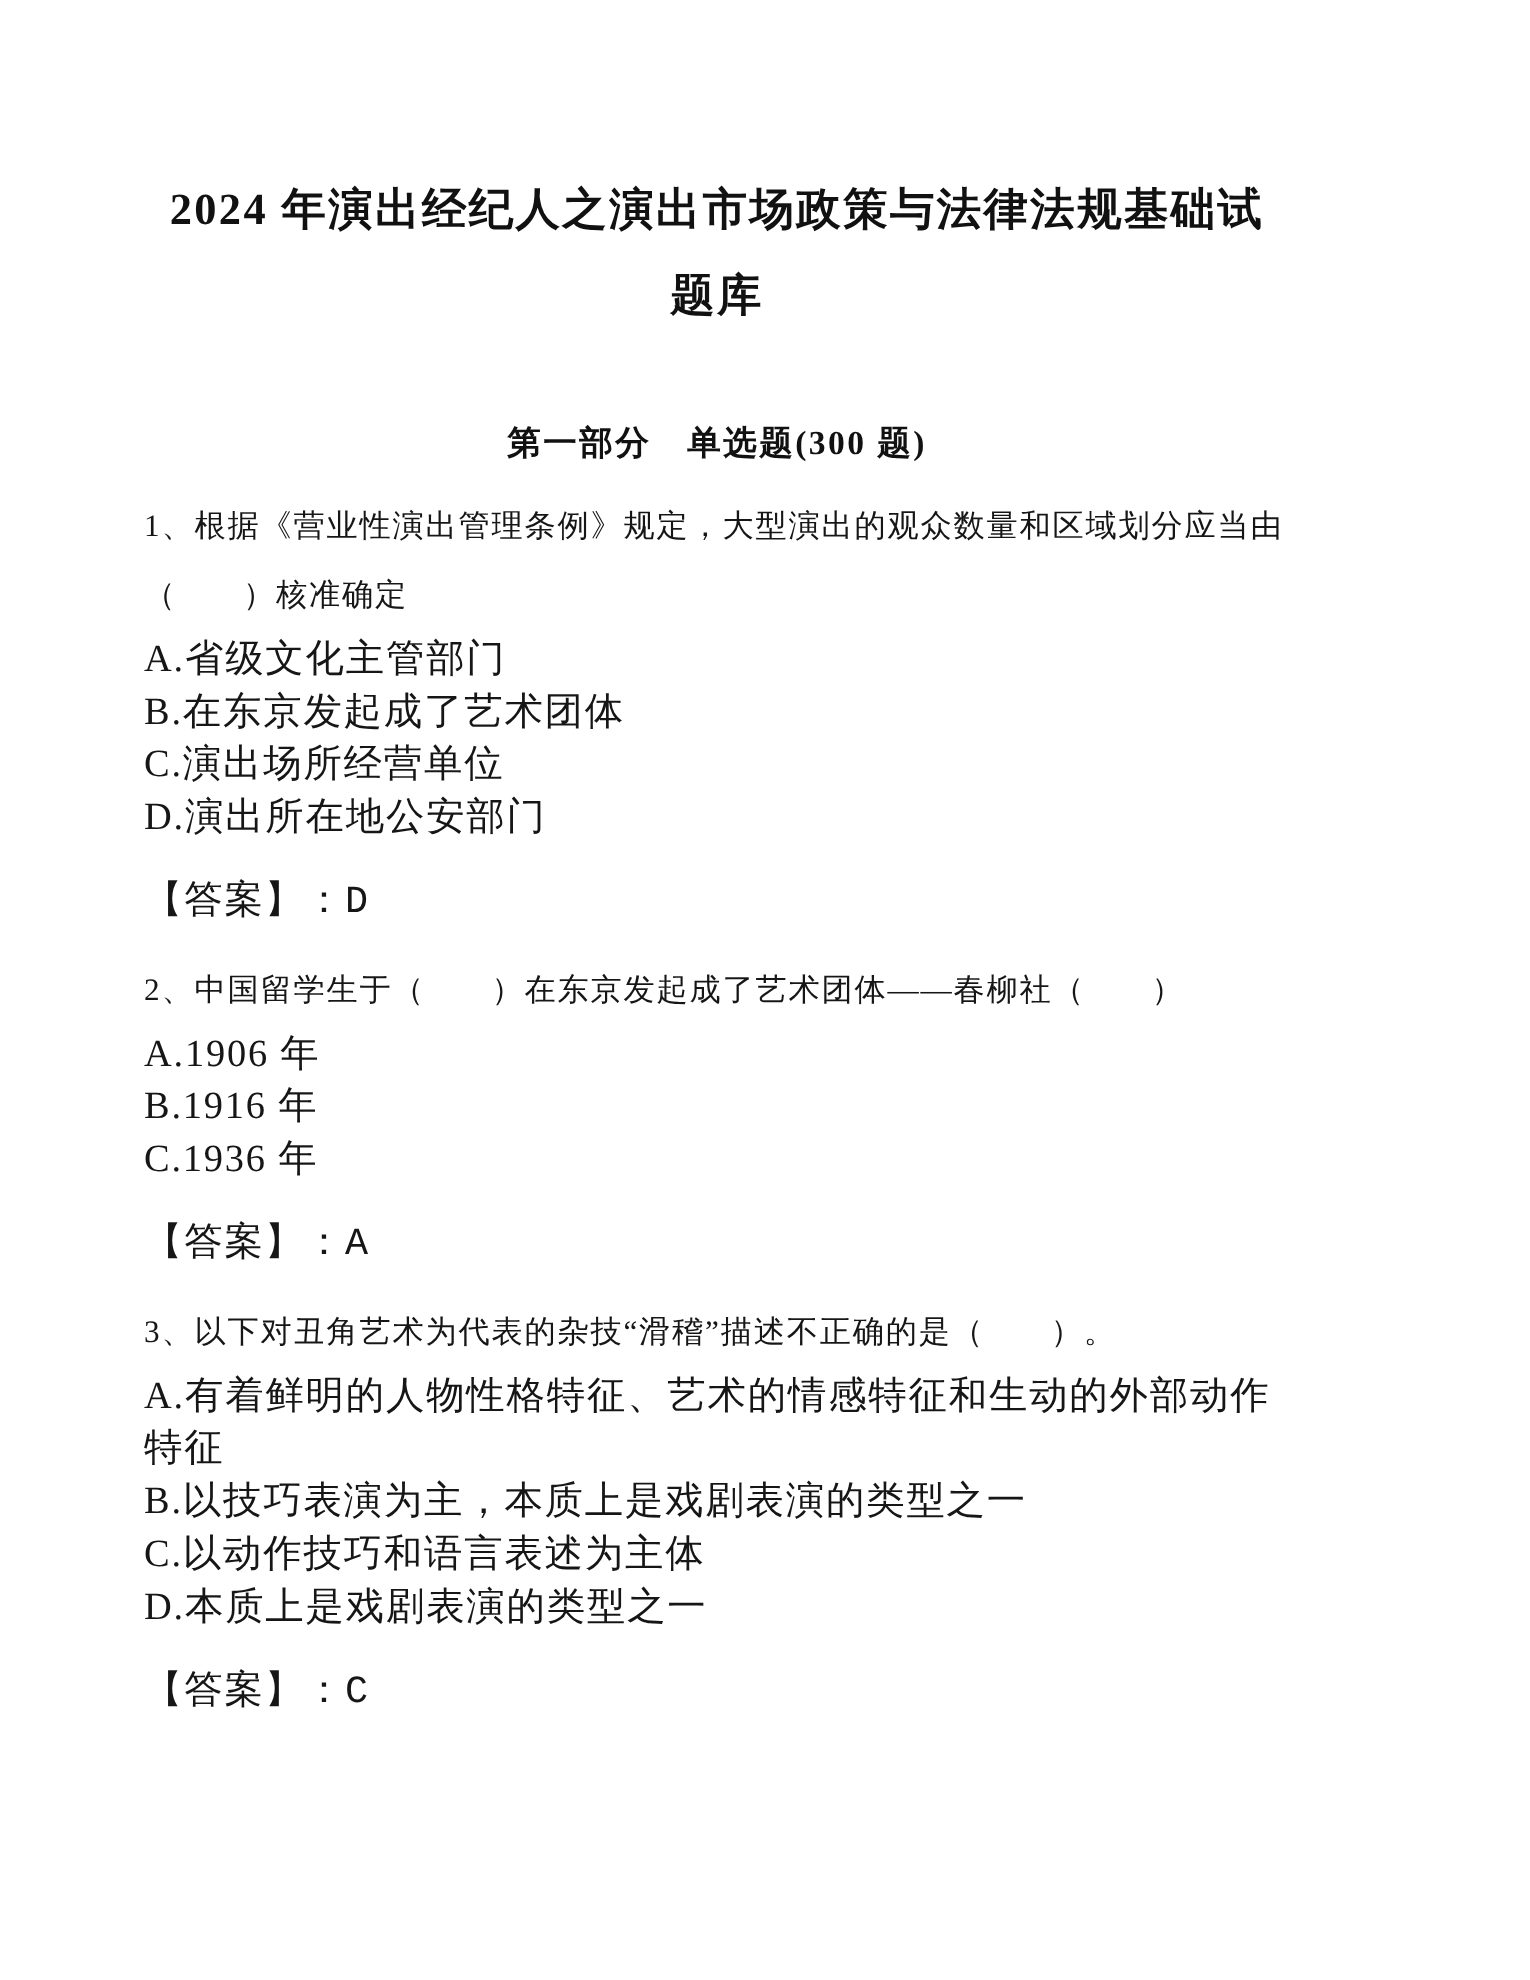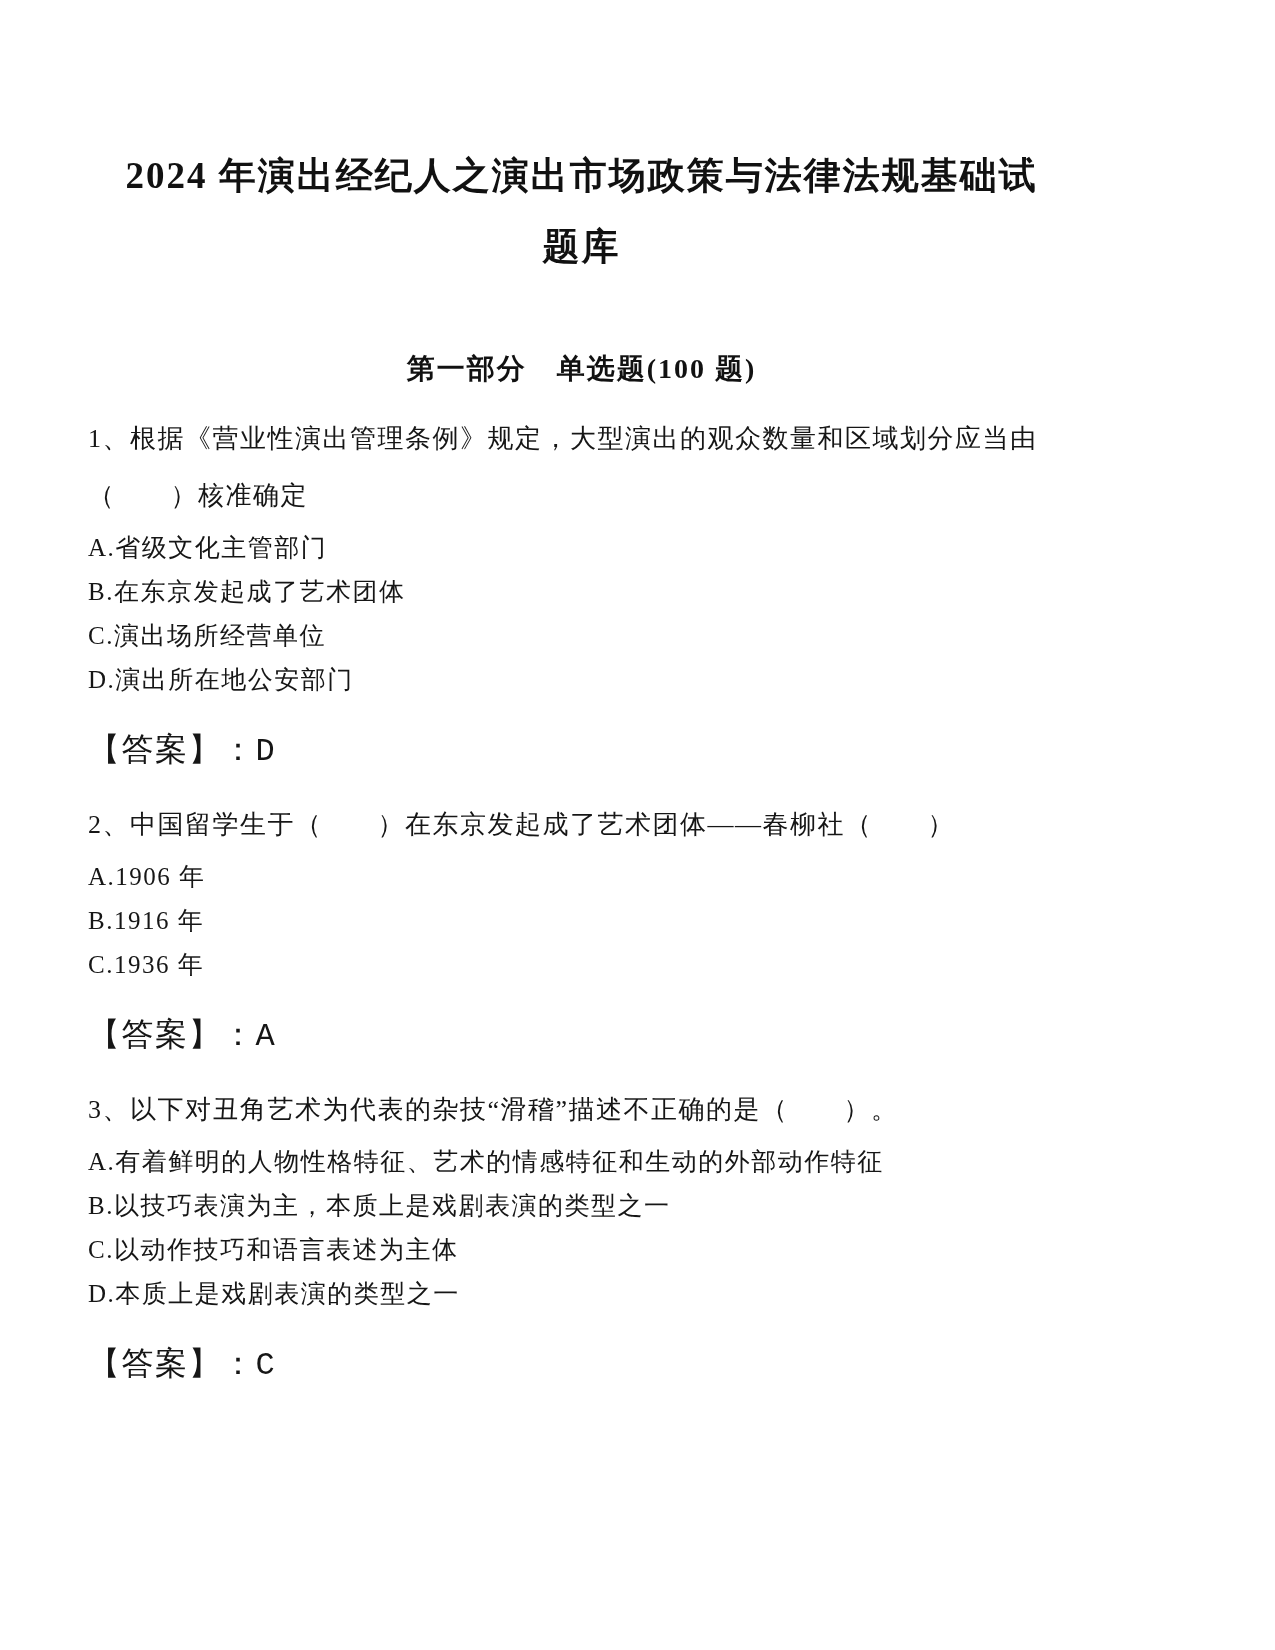--- a/index.html
+++ b/index.html
@@ -8,21 +8,21 @@
     width: 1275px;
     height: 1650px;
     font-family: "Liberation Serif", "DejaVu Serif", serif;
     color: #161616;
     overflow: hidden;
   }
   .page {
     width: 1275px;
     height: 1650px;
     background: #ffffff;
-    padding: 140px 200px 0 88px;
+    padding: 140px 200px 0 120px;
   }
   .doc-title {
     text-align: center;
     font-size: 37px;
     font-weight: 700;
     line-height: 71px;
     letter-spacing: 2px;
     color: #111111;
   }
   .section-heading {
@@ -34,42 +34,42 @@
     color: #111111;
   }
   .question { margin-top: 22px; }
   .stem {
     font-size: 26px;
     line-height: 57px;
     letter-spacing: 1.5px;
     margin-bottom: 2px;
   }
   .option {
-    font-size: 25px;
+    font-size: 32px;
     line-height: 44px;
     letter-spacing: 1.5px;
   }
   .answer {
     font-size: 32px;
     line-height: 44px;
     letter-spacing: 1.5px;
     margin-top: 28px;
     margin-bottom: 22px;
     font-family: Liberation Mono, monospace;
   }
 </style>
 </head>
 <body>
 
 <div class="page">
 
   <h1 class="doc-title"><span>2024 年演出经纪人之演出市场政策与法律法规基础试</span><br>
     <span>题库</span></h1>
 
-  <h2 class="section-heading">第一部分　单选题(100 题)</h2>
+  <h2 class="section-heading">第一部分　单选题(300 题)</h2>
 
   <section class="question">
     <p class="stem">1、根据《营业性演出管理条例》规定，大型演出的观众数量和区域划分应当由（　　）核准确定</p>
     <p class="option">A.省级文化主管部门</p>
     <p class="option">B.在东京发起成了艺术团体</p>
     <p class="option">C.演出场所经营单位</p>
     <p class="option">D.演出所在地公安部门</p>
     <p class="answer"><span>【答案】：</span><span>D</span></p>
   </section>
 

